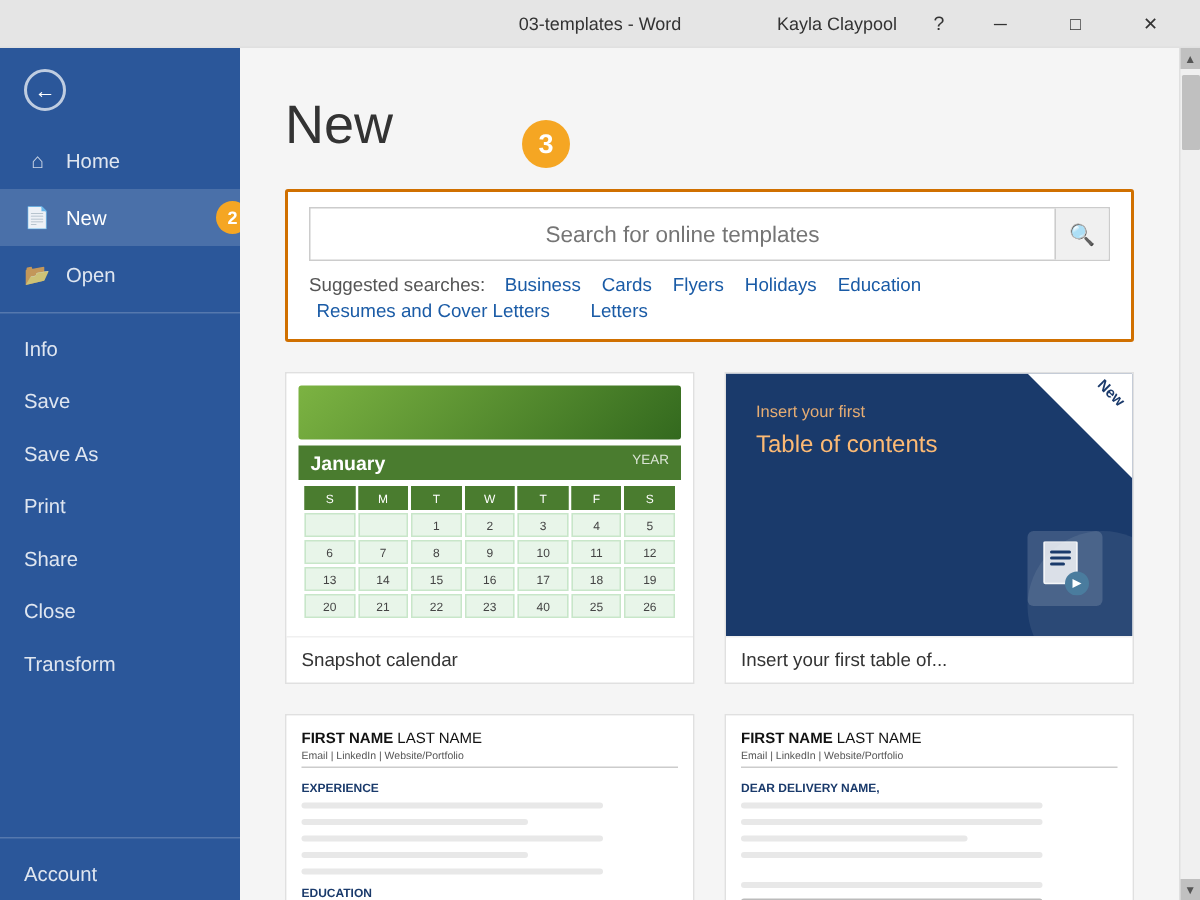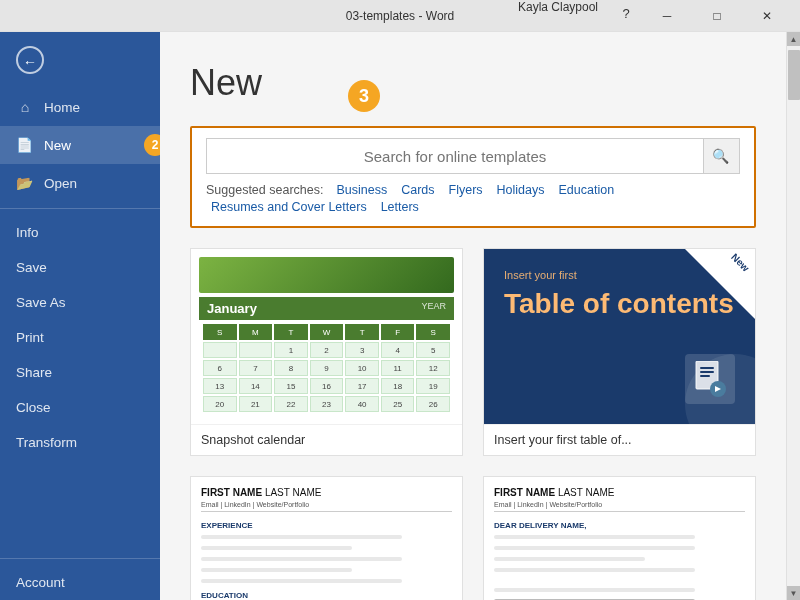--- a/index.html
+++ b/index.html
@@ -18,20 +18,21 @@
     }
     .title-bar-center {
       position: absolute;
       left: 50%;
       transform: translateX(-50%);
       font-size: 12px;
       color: #333;
     }
     .title-bar-right {
       display: flex;
+      align-items: center;
       gap: 4px;
       margin-left: auto;
     }
     .title-bar-user {
       font-size: 12px;
       color: #333;
       margin-right: 10px;
     }
     .title-btn {
       width: 46px;
@@ -201,21 +202,21 @@
       margin-right: 4px;
     }
     .suggested-link {
       font-size: 12.5px;
       color: #1a5ba6;
       cursor: pointer;
       padding: 0 5px;
     }
     .suggested-row2 {
       display: flex;
-      gap: 4px;
+      gap: 17px;
       margin-top: 3px;
     }
 
     
     .template-grid {
       display: grid;
       grid-template-columns: repeat(2, 1fr);
       gap: 20px;
     }
     .template-card {
@@ -266,21 +267,21 @@
       background: #1a3a6b;
       width: 100%; height: 100%;
       position: relative;
       overflow: hidden;
     }
     .toc-content {
       padding: 20px;
       color: #fdba74;
     }
     .toc-small { font-size: 11px; opacity: 0.9; margin-bottom: 6px; }
-    .toc-big { font-size: 28px; font-weight: bold; line-height: 1.2; margin-bottom: 10px; }
+    .toc-big { font-size: 16px; font-weight: normal; line-height: 1.2; margin-bottom: 10px; }
     .toc-icon {
       position: absolute;
       bottom: 20px; right: 20px;
       width: 50px; height: 50px;
       background: rgba(255,255,255,0.15);
       border-radius: 4px;
       display: flex; align-items: center; justify-content: center;
       font-size: 24px; color: #fff;
     }
     .toc-circle {

